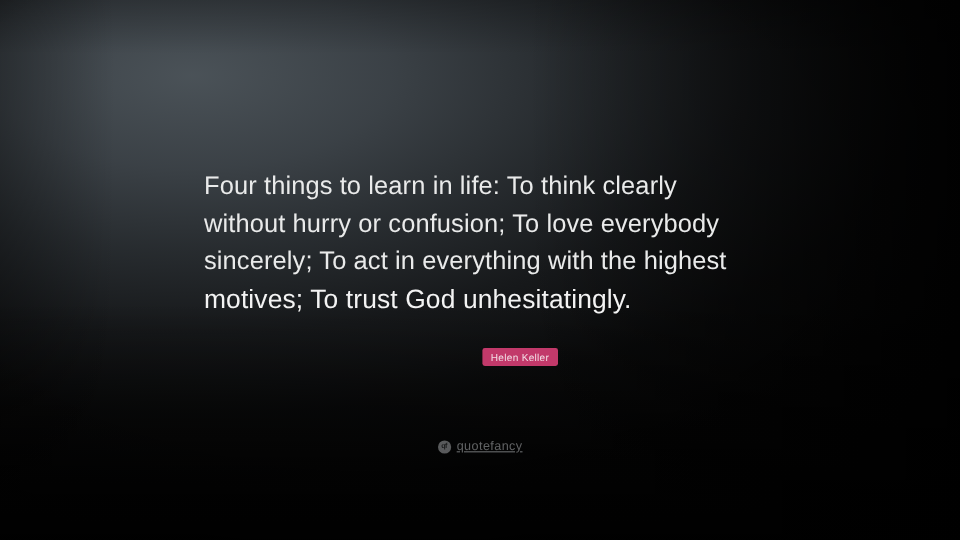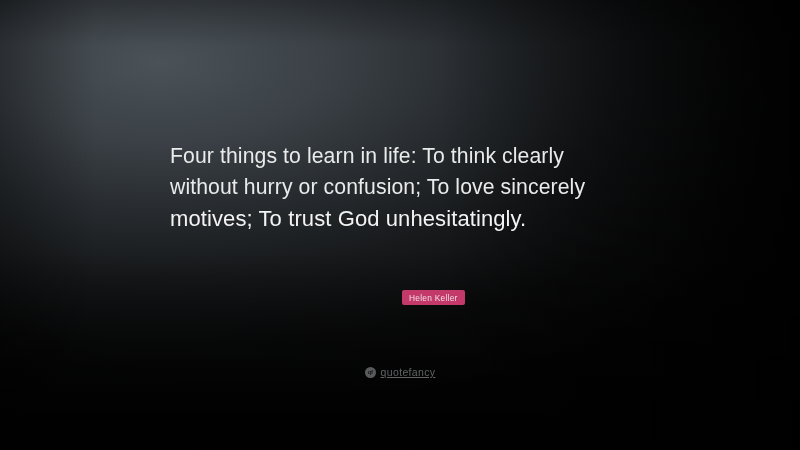--- a/index.html
+++ b/index.html
@@ -158,21 +158,22 @@
 
   <div class="bg-base"></div>
   <div class="bg-bloom"></div>
   <div class="bg-vignette"></div>
   <div class="bg-edge-dark"></div>
 
   <div class="content">
 
     <div class="quote-block">
       <div class="quote-line">Four things to learn in life: To think clearly</div>
-      <div class="quote-line">without hurry or confusion; To love sincerely</div>
+      <div class="quote-line">without hurry or confusion; To love everybody</div>
+      <div class="quote-line">sincerely; To act in everything with the highest</div>
       <div class="quote-line emph">motives; To trust God unhesitatingly.</div>
     </div>
 
     <div class="author-badge">
       <span>Helen Keller</span>
     </div>
 
     <div class="watermark">
       <span class="wm-logo">
         <span class="glyph">qf</span>

